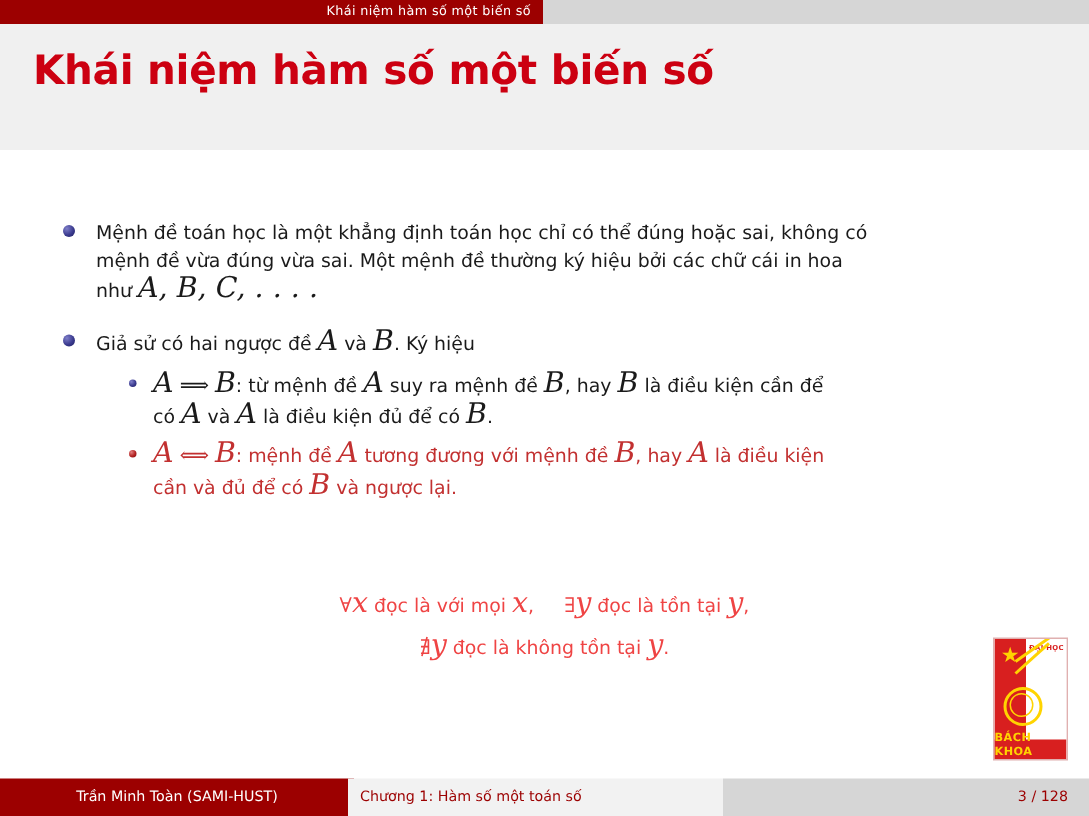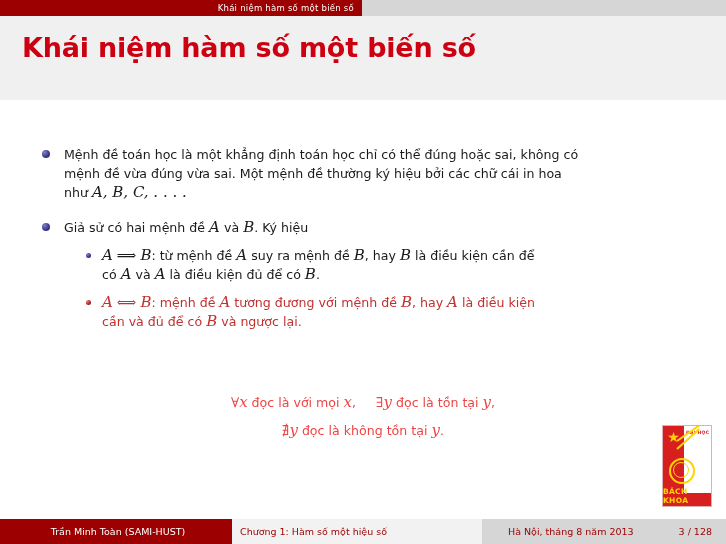--- a/index.html
+++ b/index.html
@@ -113,21 +113,21 @@
     font-size: 12.6px;
     line-height: 19px;
   }
   .para-red { color: #c23030; }
   .para-dim { color: #dcdce8; }
   .para-dim2 { color: #ef4444; }
 
   .mathit {
     font-family: "DejaVu Serif", serif;
     font-style: italic;
-    font-size: 15px;
+    font-size: 19px;
   }
   .mathup {
     font-family: "DejaVu Serif", serif;
     font-style: normal;
     font-size: 13.2px;
   }
   .mathop {
     font-family: "DejaVu Serif", serif;
     font-style: normal;
     font-size: 13.6px;
@@ -297,21 +297,21 @@
     <div class="para" style="position:relative; left:22px; top:0; width:660px;">
       <span>Mệnh đề toán học là một khẳng định toán học chỉ có thể đúng hoặc sai, không có</span><br>
       <span>mệnh đề vừa đúng vừa sai. Một mệnh đề thường ký hiệu bởi các chữ cái in hoa</span><br>
       <span>như </span><span class="mathit">A, B, C, . . . .</span>
     </div>
   </div>
 
   <div class="item" style="left:42px; top:118px;">
     <span class="bullet bullet-l1" style="left:0px; top:5px;"></span>
     <div class="para" style="position:relative; left:22px; top:0; width:660px;">
-      <span>Giả sử có hai mệnh đề </span><span class="mathit">A</span><span> và </span><span class="mathit">B</span><span>. Ký hiệu</span>
+      <span>Giả sử có hai ngược đề </span><span class="mathit">A</span><span> và </span><span class="mathit">B</span><span>. Ký hiệu</span>
     </div>
   </div>
 
   <div class="item" style="left:86px; top:146px;">
     <span class="bullet bullet-l2" style="left:0px; top:7px;"></span>
     <div class="para" style="position:relative; left:16px; top:0; width:600px;">
       <span class="mathit">A</span>
       <span class="mathop">⟹</span>
       <span class="mathit">B</span><span>: từ mệnh đề </span><span class="mathit">A</span><span> suy ra mệnh đề </span><span class="mathit">B</span><span>, hay </span><span class="mathit">B</span><span> là điều kiện cần để</span><br>
       <span>có </span><span class="mathit">A</span><span> và </span><span class="mathit">A</span><span> là điều kiện đủ để có </span><span class="mathit">B</span><span>.</span>
@@ -349,18 +349,17 @@
   <div class="logo-ray"></div>
   <div class="logo-ray2"></div>
   <div class="logo-compass"></div>
   <div class="logo-compass2"></div>
   <div class="logo-band"></div>
   <div class="logo-band-text">BÁCH KHOA</div>
 </div>
 
 <div class="footer">
   <div class="footer-seg footer-author">Trần Minh Toàn (SAMI-HUST)</div>
-  <div class="footer-seg footer-chapter">Chương 1: Hàm số một hiệu số</div>
+  <div class="footer-seg footer-chapter">Chương 1: Hàm số một toán số</div>
   <div class="footer-seg footer-right">
-    <span class="footer-date">Hà Nội, tháng 8 năm 2013</span>
     <span class="footer-page">3 / 128</span>
   </div>
 </div>
 
 </body></html>

